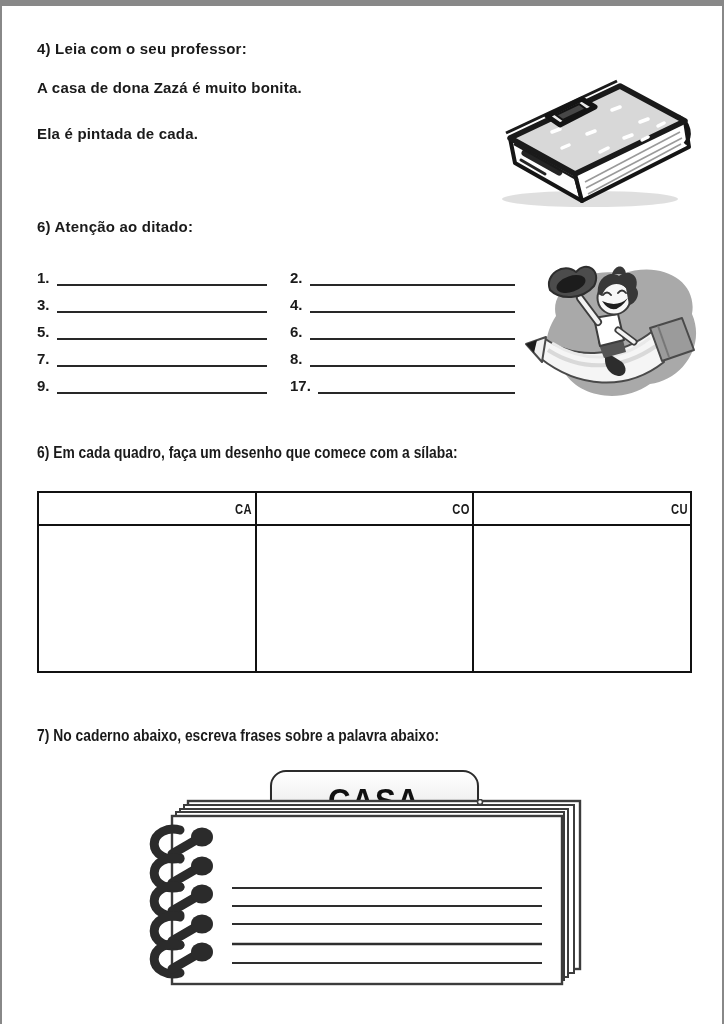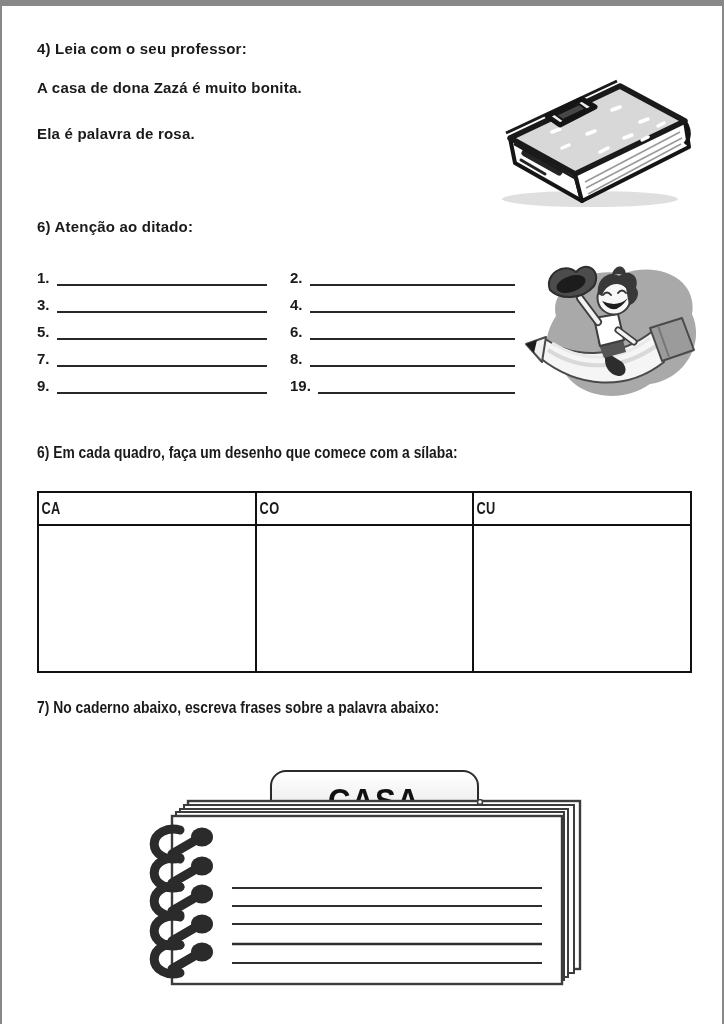--- a/index.html
+++ b/index.html
@@ -16,42 +16,42 @@
   .dict{position:absolute;left:35px;top:257px;width:480px;}
   .dict-row{display:flex;height:27px;}
   .dict-cell{display:flex;align-items:flex-end;height:27px;}
   .dict-cell.left{width:230px;margin-right:23px;}
   .dict-cell.right{width:225px;}
   .num{font-weight:bold;font-size:15px;line-height:25px;margin-right:7px;}
   .blank{flex:1;border-bottom:2.5px solid #282828;margin-bottom:4px;height:0;}
   
   .syl-table{position:absolute;left:35px;top:485px;width:655px;height:178px;border-collapse:collapse;table-layout:fixed;}
   .syl-table th,.syl-table td{border:2.2px solid #111;}
-  .syl-table th{height:31px;font-size:16px;font-weight:bold;padding:0;text-align:left;vertical-align:middle;}
+  .syl-table th{height:31px;font-size:14px;font-weight:bold;padding:0;text-align:right;vertical-align:middle;}
   .syl-table th span{display:inline-block;transform:scaleX(.8);letter-spacing:.5px;}
   .syl-table td{height:143px;background:#fff;}
   
   .casa{
     position:absolute;left:268px;top:764px;width:205px;height:56px;
     border:2px solid #2b2b2b;border-radius:16px;
     background:linear-gradient(#ffffff 0%,#f2f2f2 45%,#d5d5d5 100%);
     display:flex;align-items:center;justify-content:center;
     box-shadow:0 1px 1px rgba(0,0,0,.25);
   }
   .casa span{font-weight:bold;font-size:34px;letter-spacing:1px;color:#111;
     display:inline-block;transform:scaleX(.92);}
 </style>
 </head>
 <body>
 
 <div id="page">
 
   <div class="abs h" style="left:35px;top:34px">4) Leia com o seu professor:</div>
   <div class="abs h" style="left:35px;top:73px">A casa de dona Zazá é muito bonita.</div>
-  <div class="abs h" style="left:35px;top:119px">Ela é palavra de rosa.</div>
+  <div class="abs h" style="left:35px;top:119px">Ela é pintada de cada.</div>
 
   <svg class="abs" style="left:490px;top:68px" width="204" height="136" viewBox="0 0 204 136">
     <ellipse cx="98" cy="125" rx="88" ry="8" fill="#d2d2d2" opacity="0.7"></ellipse>
 
     <polygon points="18,64 83,100 90,127 23,89" fill="#fdfdfd" stroke="#151515" stroke-width="4" stroke-linejoin="round"></polygon>
     <line x1="33" y1="79" x2="67" y2="98" stroke="#242424" stroke-width="7" stroke-linecap="round"></line>
     <line x1="29" y1="86" x2="53" y2="100" stroke="#242424" stroke-width="3" stroke-linecap="round"></line>
 
     <polygon points="193,47 197,73 90,127 83,100" fill="#ffffff" stroke="#151515" stroke-width="4" stroke-linejoin="round"></polygon>
     <line x1="188" y1="58" x2="93" y2="108" stroke="#9a9a9a" stroke-width="1.6"></line>
@@ -122,21 +122,21 @@
           <span class="num">8.</span>
           <span class="blank"></span>
         </div>
     </div>
     <div class="dict-row">
       <div class="dict-cell left">
           <span class="num">9.</span>
           <span class="blank"></span>
         </div>
       <div class="dict-cell right">
-          <span class="num">19.</span>
+          <span class="num">17.</span>
           <span class="blank"></span>
         </div>
     </div>
   </div>
 
   <svg class="abs" style="left:520px;top:252px" width="176" height="150" viewBox="0 0 176 150">
 
     <path d="M34,58 C26,28 70,8 100,16 C138,2 176,22 170,56 C184,88 160,122 128,126 C100,146 58,140 42,114 C18,102 22,76 34,58 Z" fill="#a9a9a9"></path>
 
     <path d="M22,80 C52,102 98,100 132,72 L142,104 C104,134 56,130 18,100 Z" fill="#f5f5f5" stroke="#4a4a4a" stroke-width="2" stroke-linejoin="round"></path>
@@ -185,21 +185,21 @@
       <th><span>CU</span></th>
     </tr>
     <tr>
       <td></td>
       <td></td>
       <td></td>
     </tr>
   </tbody>
     </table>
 
-  <div class="abs h" style="left:35px;top:692px"><span class="cond">7) No caderno abaixo, escreva frases sobre a palavra abaixo:</span></div>
+  <div class="abs h" style="left:35px;top:720px"><span class="cond">7) No caderno abaixo, escreva frases sobre a palavra abaixo:</span></div>
 
   <div class="casa">
     <span>CASA</span>
   </div>
 
   <svg class="abs" style="left:138px;top:793px" width="452" height="195" viewBox="0 0 452 195">
 
     <rect x="48" y="2" width="392" height="168" fill="#ffffff" stroke="#3c3c3c" stroke-width="2.4"></rect>
     <rect x="44" y="6" width="390" height="168" fill="#ffffff" stroke="#3c3c3c" stroke-width="2"></rect>
     <rect x="40" y="10" width="388" height="168" fill="#ffffff" stroke="#3c3c3c" stroke-width="2"></rect>

